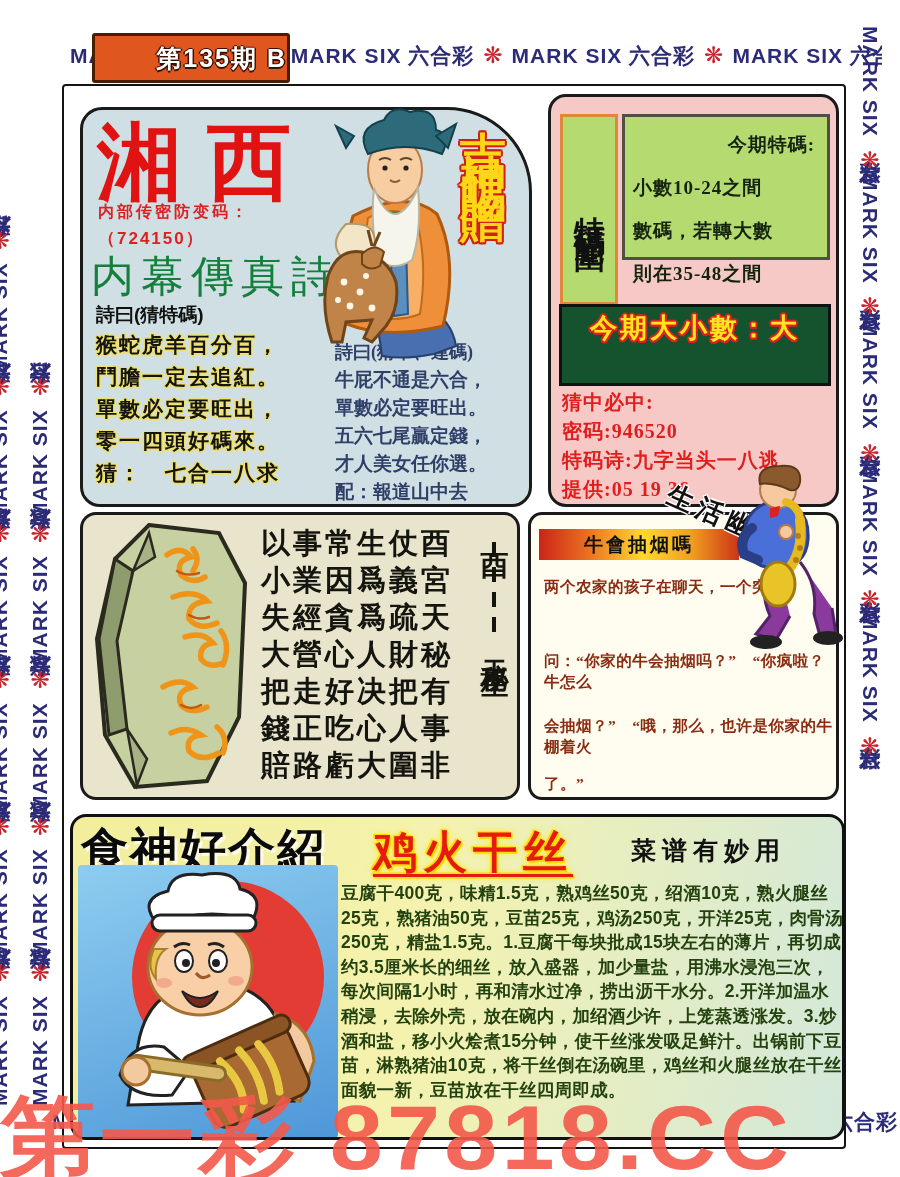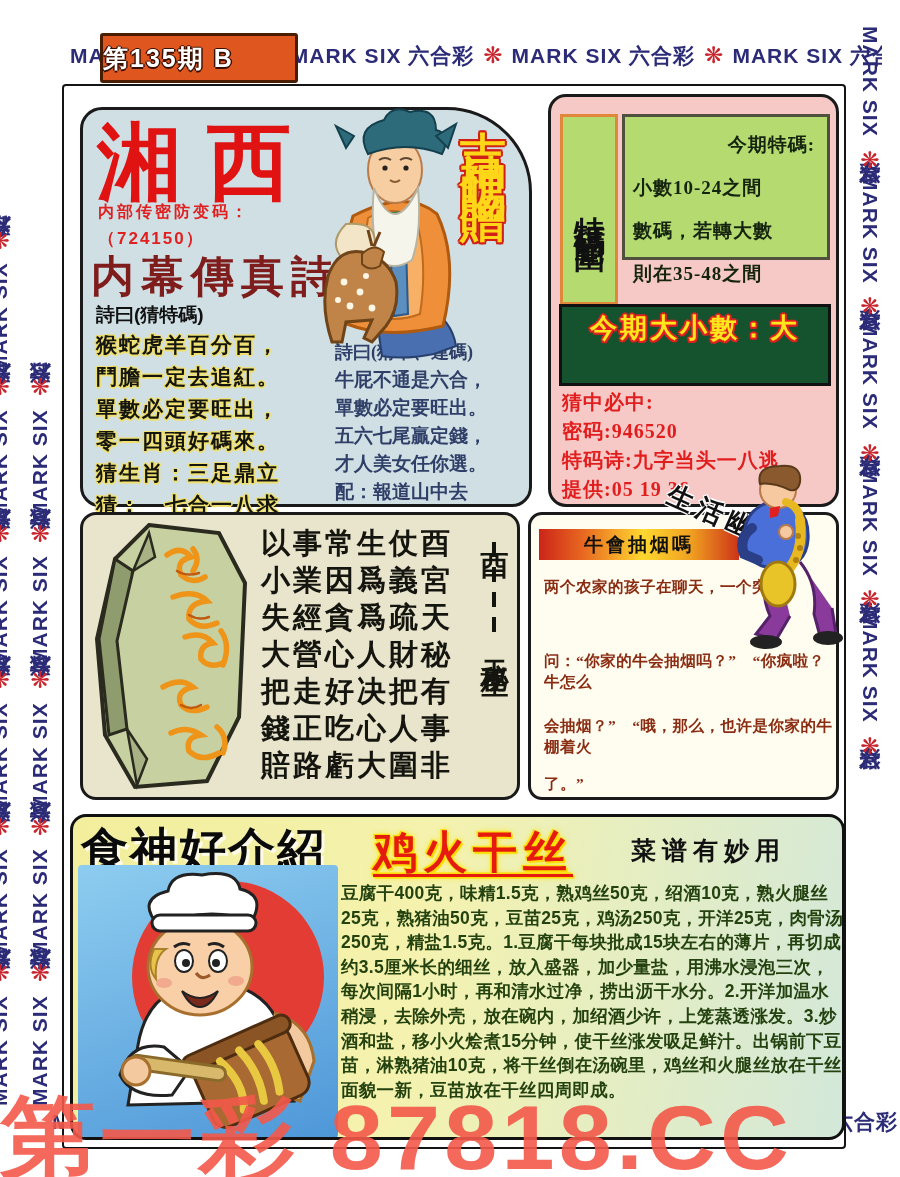--- a/index.html
+++ b/index.html
@@ -16,32 +16,32 @@
   #border-bottom{left:52px;top:1100px;width:848px;height:42px;line-height:42px;}
   #border-left{left:26px;top:36px;width:40px;height:1070px;writing-mode:vertical-rl;transform:rotate(180deg);}
   #border-right{left:844px;top:26px;width:40px;height:1150px;writing-mode:vertical-rl;}
   #border-edge{left:-14px;top:46px;width:34px;height:1060px;writing-mode:vertical-rl;transform:rotate(180deg);}
   
   #frame{position:absolute;left:62px;top:84px;width:780px;height:1061px;
     background:#ffffff;border:2px solid #141414;border-radius:4px;z-index:1;}
   
   #issue-box{position:absolute;left:92px;top:33px;width:192px;height:44px;z-index:50;
     background:#e0561f;border:3px solid #4a1c00;border-radius:3px;
-    display:flex;align-items:center;justify-content:flex-start;margin-left:8px;}
+    display:flex;align-items:center;justify-content:flex-end;}
   #issue-box span{color:#fff;font-size:25px;font-weight:bold;letter-spacing:2px;
     text-shadow:1.5px 0 #3a1000,-1.5px 0 #3a1000,0 1.5px #3a1000,0 -1.5px #3a1000;}
   
   .panel{position:absolute;box-sizing:border-box;}
   #p1{left:80px;top:107px;width:452px;height:400px;background:#cfdfe4;
     border:3px solid #1a1a1a;border-radius:22px 85px 20px 20px;z-index:2;}
   #p1-title{position:absolute;left:14px;top:-4px;font-size:84px;font-weight:900;
     color:#e01212;letter-spacing:26px;font-family:"Liberation Serif",serif;}
   #p1-code-label{position:absolute;left:15px;top:92px;font-size:16px;font-weight:bold;color:#e02020;letter-spacing:3px;}
   #p1-code-value{position:absolute;left:15px;top:117px;font-size:17px;font-weight:bold;color:#e02020;letter-spacing:2px;}
-  #p1-subtitle{position:absolute;left:8px;top:138px;font-size:43px;font-weight:700;color:#7f1d1d;
+  #p1-subtitle{position:absolute;left:8px;top:138px;font-size:43px;font-weight:400;color:#15803d;
     letter-spacing:7px;font-family:"Liberation Serif",serif;}
   #p1-poem-header{position:absolute;left:13px;top:192px;font-size:19px;font-weight:bold;color:#111;}
   #p1-poem{position:absolute;left:13px;top:219px;}
   .poem-line{font-size:21px;font-weight:900;color:#15150f;line-height:32px;letter-spacing:2px;
     text-shadow:-1.5px 0 #efe070,1.5px 0 #efe070,0 -1.5px #efe070,0 1.5px #efe070,
       -1px -1px #efe070,1px 1px #efe070,-1px 1px #efe070,1px -1px #efe070;}
   #p1-side{position:absolute;left:252px;top:228px;width:196px;}
   #p1-side-header{font-size:18px;font-weight:bold;color:#2f3f68;line-height:28px;font-family:"Liberation Serif",serif;}
   .side-line{font-size:19px;font-weight:bold;color:#2f3f68;line-height:28px;font-family:"Liberation Serif",serif;}
   #god-gift{position:absolute;left:458px;top:94px;z-index:10;writing-mode:vertical-rl;
@@ -155,21 +155,20 @@
   </svg>
   <div id="p1-code-label">内部传密防变码：</div>
   <div id="p1-code-value">（724150）</div>
   <div id="p1-subtitle">内幕傳真詩</div>
   <div id="p1-poem-header">詩曰(猜特碼)</div>
   <div id="p1-poem">
       <div class="poem-line">猴蛇虎羊百分百，</div>
       <div class="poem-line">鬥膽一定去追紅。</div>
       <div class="poem-line">單數必定要旺出，</div>
       <div class="poem-line">零一四頭好碼來。</div>
-      <div class="poem-line">猜生肖：三足鼎立</div>
       <div class="poem-line">猜：　七合一八求</div>
     </div>
   <div id="p1-side">
     <div id="p1-side-header">詩曰(猜平、連碼)</div>
     <div>
         <div class="side-line">牛屁不通是六合，</div>
         <div class="side-line">單數必定要旺出。</div>
         <div class="side-line">五六七尾贏定錢，</div>
         <div class="side-line">才人美女任你選。</div>
         <div class="side-line">配：報道山中去</div>

